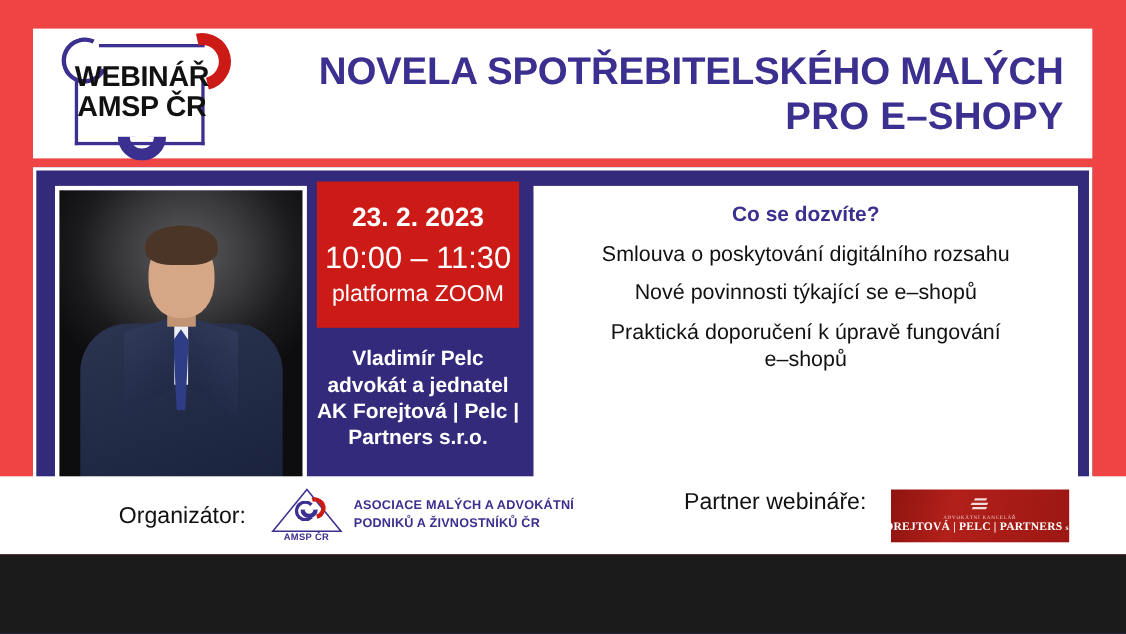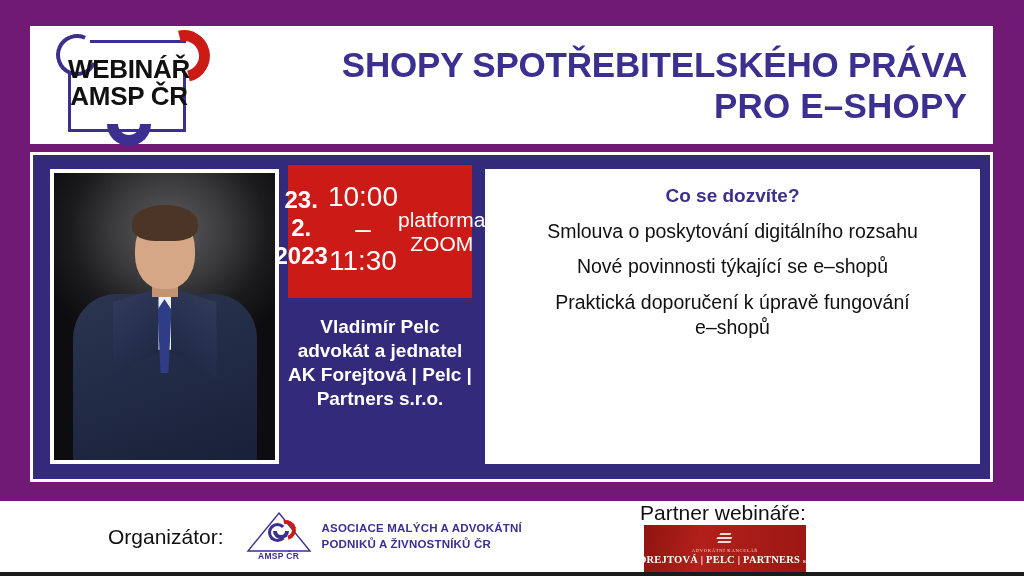--- a/index.html
+++ b/index.html
@@ -3,22 +3,22 @@
 <meta charset="utf-8">
 <style>
   html, body {
     margin: 0;
     padding: 0;
     background: #1b1b1b;
   }
   #poster {
     position: relative;
     width: 1024px;
-    height: 572px;
-    background: #701a75;
+    height: 504px;
+    background: #ef4444;
     overflow: hidden;
     font-family: "Liberation Sans", sans-serif;
     -webkit-font-smoothing: antialiased;
   }
 
   
   .header-band {
     position: absolute;
     left: 30px;
     top: 26px;
@@ -249,20 +249,21 @@
 
   .date-box {
     position: absolute;
     left: 255px;
     top: 10px;
     width: 184px;
     height: 133px;
     background: #cc1a16;
     color: #ffffff;
     display: flex;
+    flex-direction: column;
     align-items: center;
     justify-content: center;
     text-align: center;
   }
   .date-box .d-date {
     font-size: 24px;
     font-weight: bold;
     margin-bottom: 7px;
   }
   .date-box .d-time {
@@ -395,23 +396,22 @@
   .amsp-text {
     margin-left: 10px;
     color: #3b2f8f;
     font-weight: bold;
     font-size: 11.5px;
     line-height: 1.34;
     letter-spacing: 0.2px;
   }
   .partner-group {
     display: flex;
-    align-items: flex-end;
+    align-items: flex-start;
     margin-left: 100px;
-    flex-direction: column;
   }
   .partner-logo {
     margin-left: 22px;
     width: 162px;
     height: 48px;
     background: linear-gradient(100deg, #8f1410 0%, #b2201a 34%, #9c1713 100%);
     position: relative;
     display: flex;
     flex-direction: column;
     align-items: center;
@@ -470,21 +470,21 @@
         <div class="arc-red"></div>
         <div class="bowl-blue"></div>
         <div class="brand-text">
           <span>WEBINÁŘ</span>
           <span>AMSP ČR</span>
         </div>
       </div>
     </div>
 
     <div class="header-title">
-      <div class="l1">SHOPY SPOTŘEBITELSKÉHO PRÁVA</div>
+      <div class="l1">NOVELA SPOTŘEBITELSKÉHO MALÝCH</div>
       <div class="l2">PRO E–SHOPY</div>
     </div>
   </div>
 
   <div class="main-frame">
 
     <div class="photo-wrap">
       <div class="photo">
         <div class="ph-body"></div>
         <div class="ph-shirt"></div>

